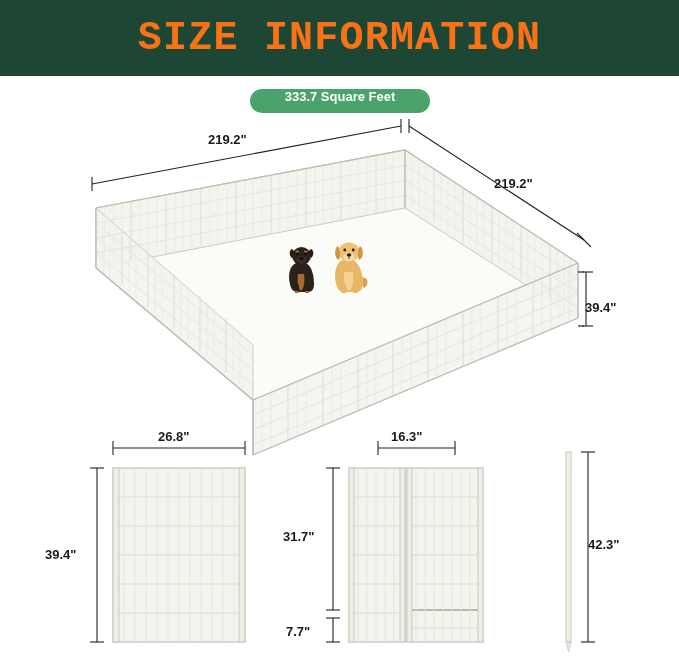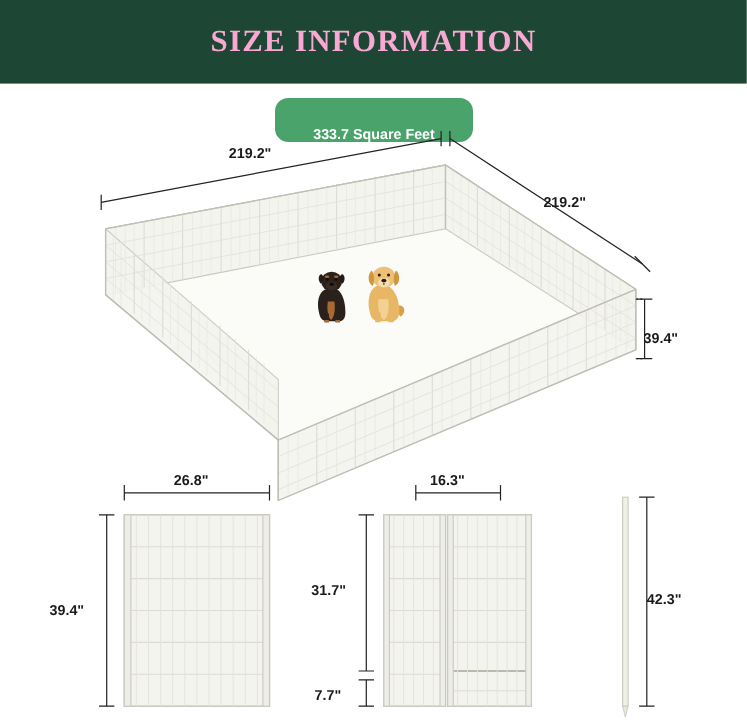--- a/index.html
+++ b/index.html
@@ -24,38 +24,38 @@
     position: absolute;
     left: 0; top: 0;
     width: 679px;
     height: 76px;
     background: #1d4734;
     display: flex;
     align-items: center;
     justify-content: center;
   }
   .header-title {
-    color: #f9a8d4;
-    font-size: 28px;
+    color: #f97316;
+    font-size: 40px;
     font-weight: bold;
     letter-spacing: 1.2px;
-    font-family: Liberation Serif, serif;
+    font-family: Liberation Mono, monospace;
   }
 
   
   .area-badge {
     position: absolute;
     left: 250px;
     top: 89px;
     width: 180px;
-    height: 40px;
+    height: 24px;
     background: #4aa36b;
     border-radius: 12px;
     display: flex;
-    align-items: flex-end;
+    align-items: flex-start;
     justify-content: center;
     color: #ffffff;
     font-size: 13px;
     font-weight: bold;
   }
 
   
   .dim {
     position: absolute;
     font-size: 13px;

